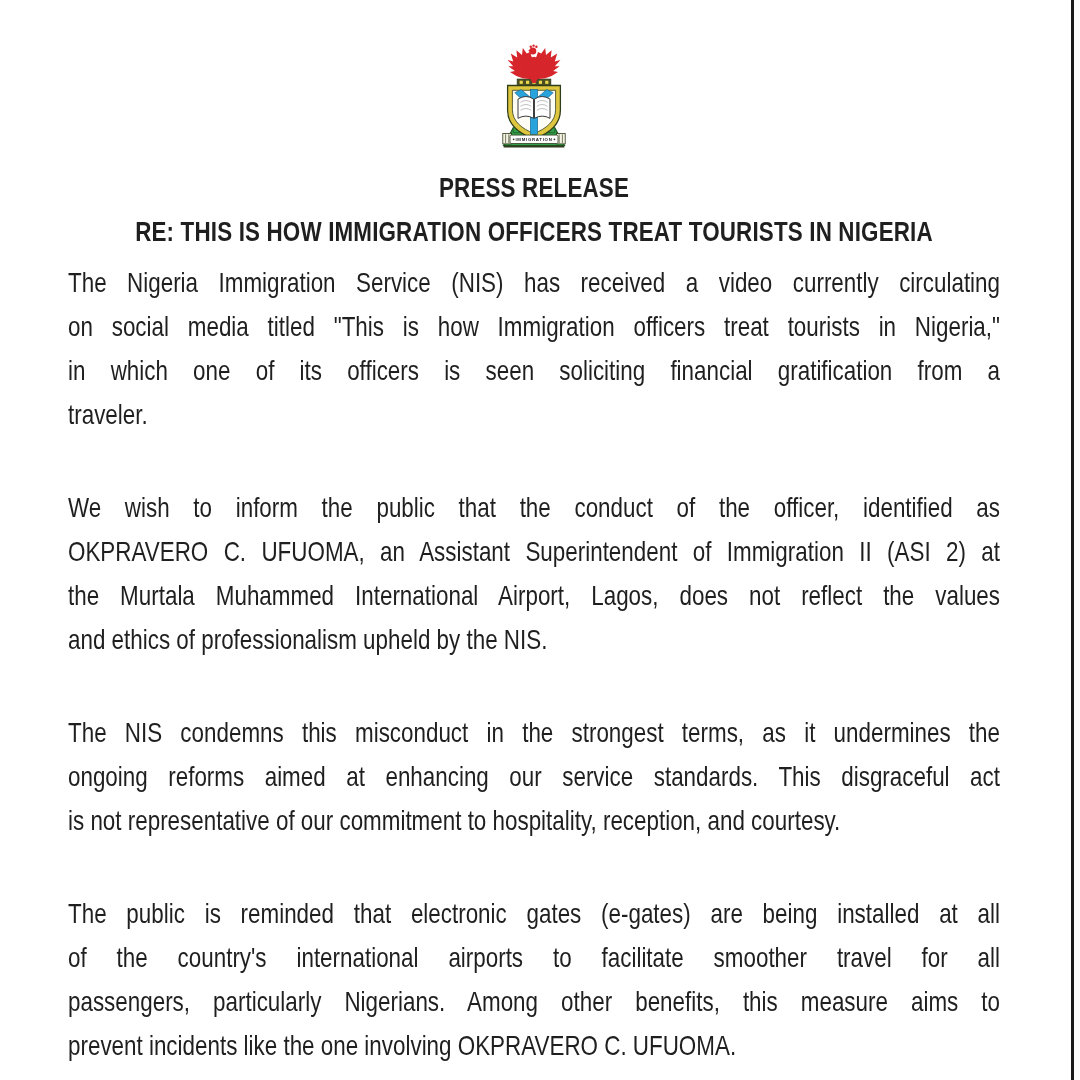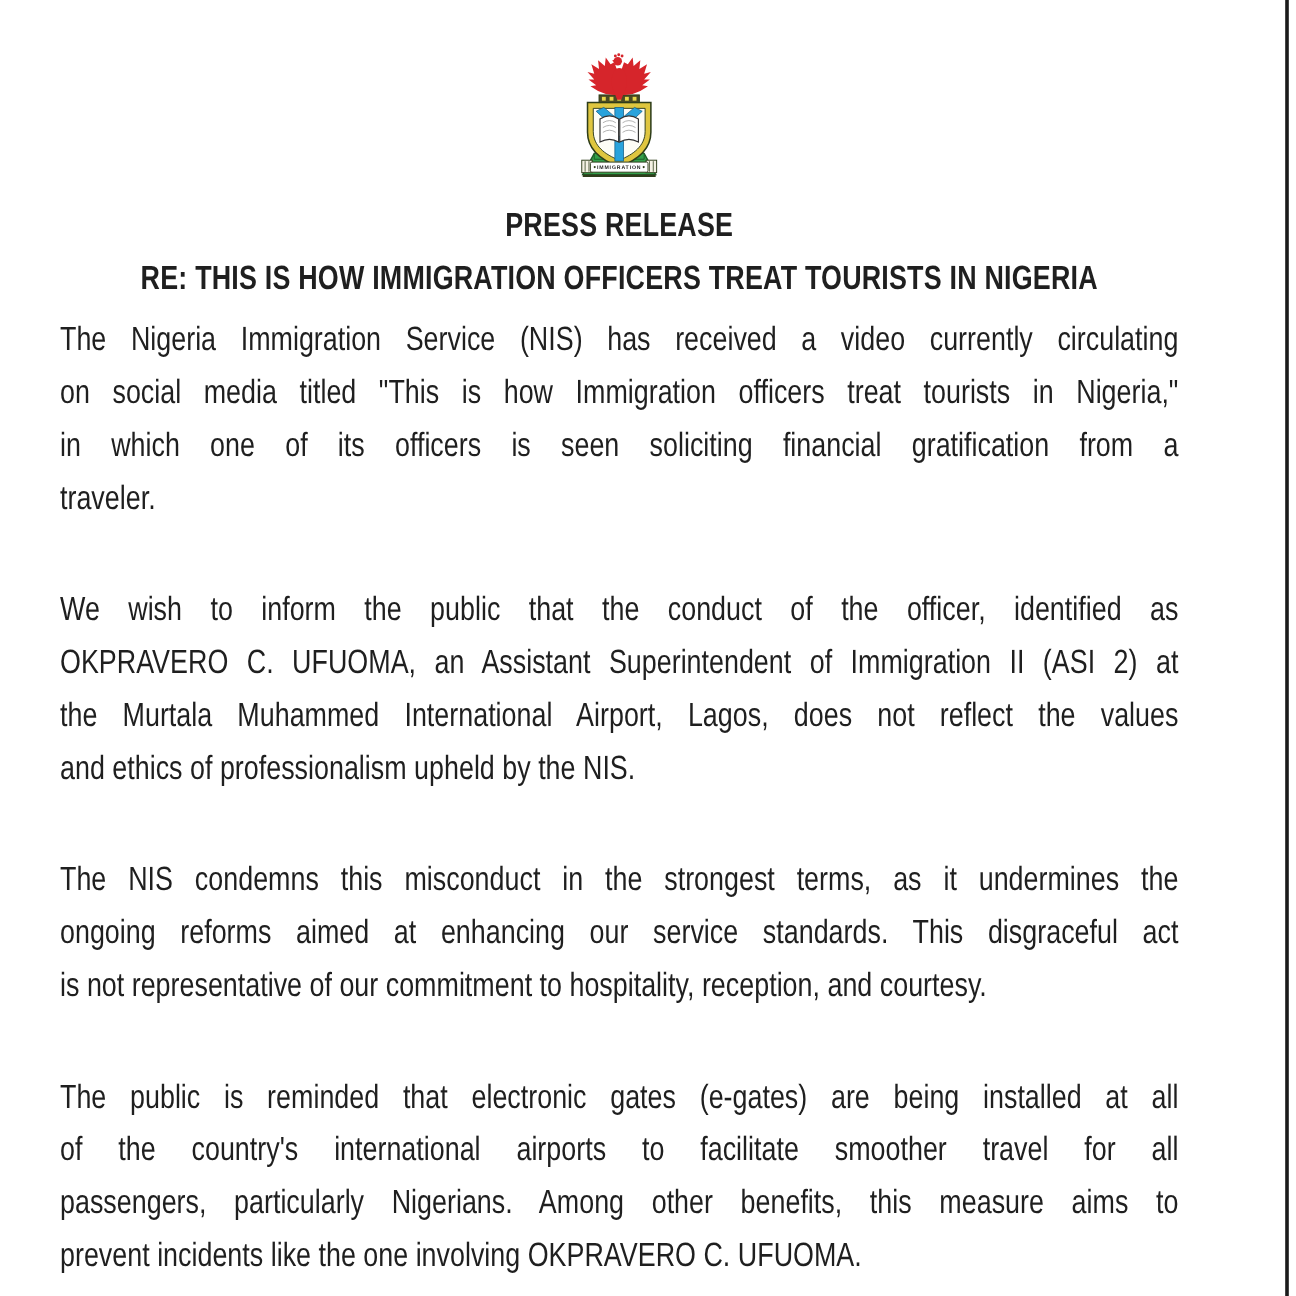--- a/index.html
+++ b/index.html
@@ -12,21 +12,21 @@
     overflow:hidden;
   }
   .page-edge {
     position:absolute;
     left:1071px; top:0;
     width:3px; height:1080px;
     background:#1b1b1b;
   }
   .content {
     position:absolute;
-    left:50px; top:0;
+    left:68px; top:0;
     width:932px;
   }
   .logo-wrap {
     width:96px;
     margin:43px auto 0 auto;
   }
   .logo-wrap svg { display:block; width:96px; height:109px; }
   .squeeze {
     width:1165px;
     transform:scaleX(0.8);

